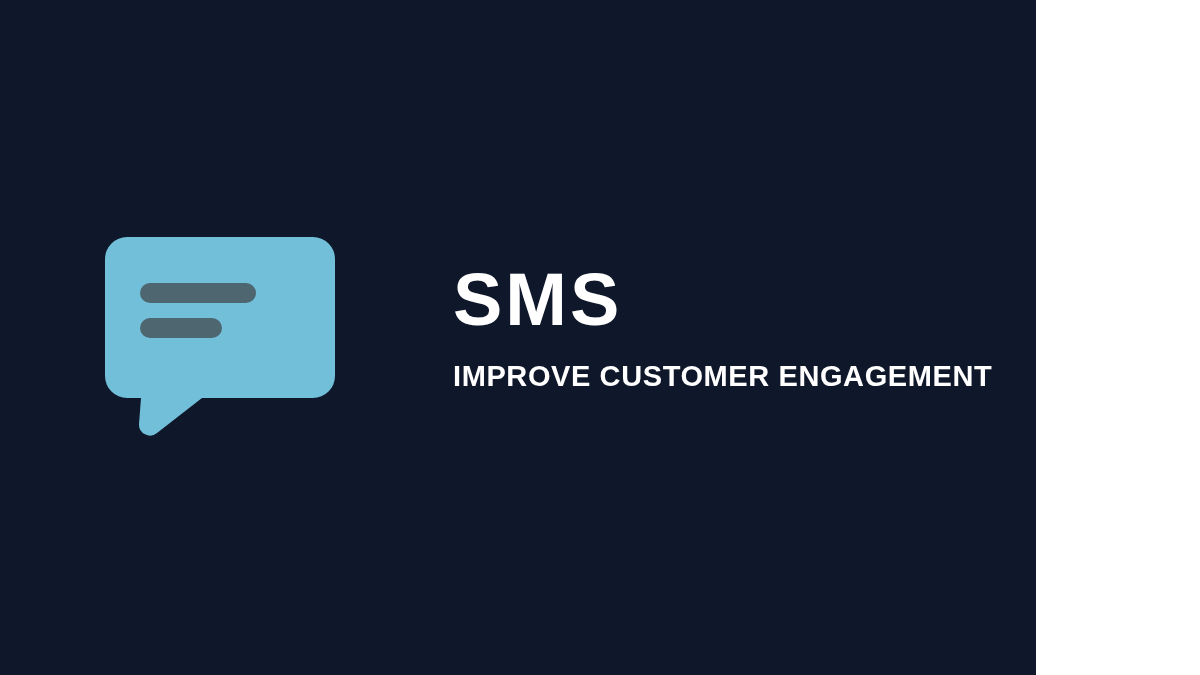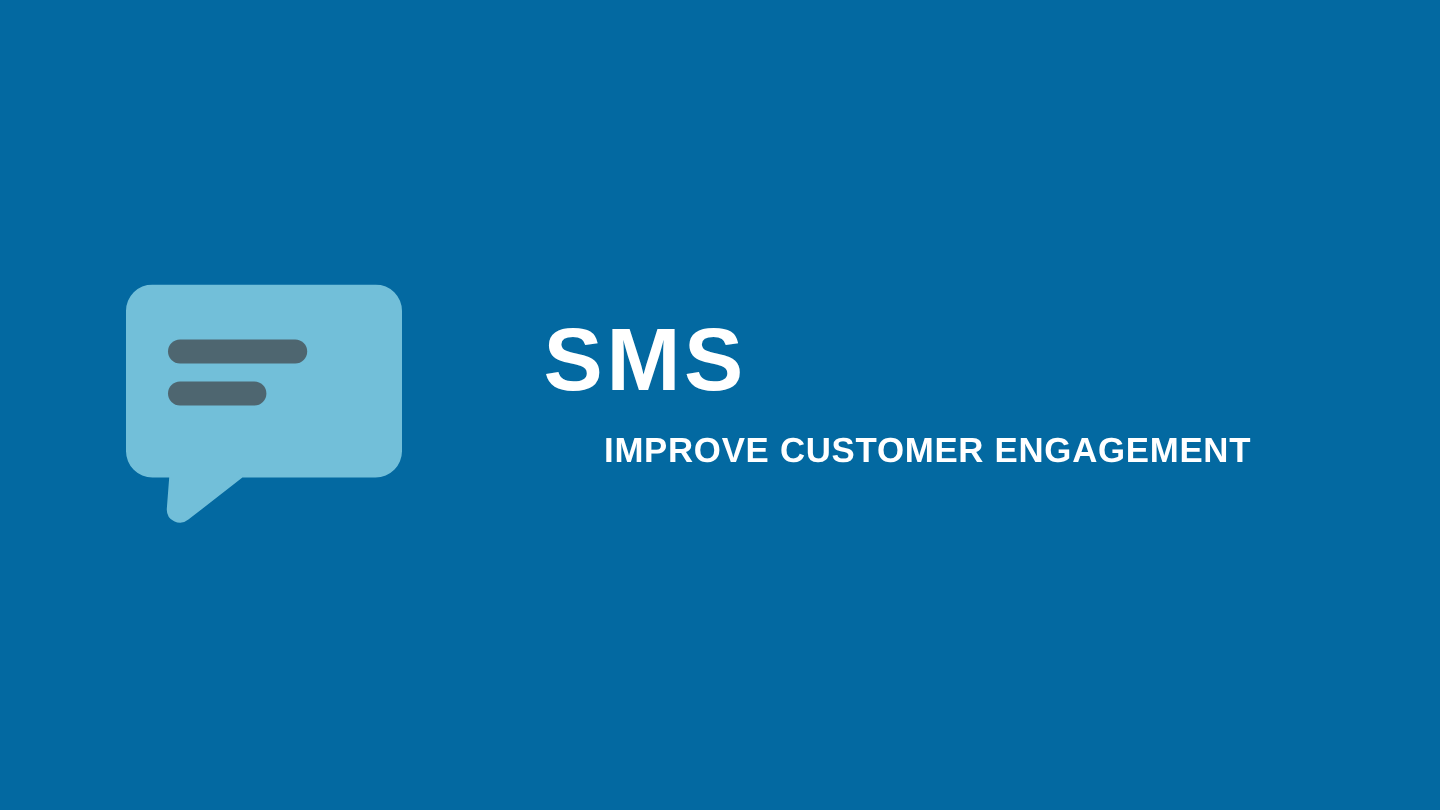--- a/index.html
+++ b/index.html
@@ -7,23 +7,23 @@
     padding: 0;
   }
   body {
     width: 1200px;
     height: 675px;
     overflow: hidden;
     font-family: "Liberation Sans", sans-serif;
   }
   .banner {
     position: relative;
-    width: 1200px;
+    width: 1036px;
     height: 675px;
-    background: #0369a1;
+    background: #0f172a;
     overflow: hidden;
   }
 
   
   .icon-wrap {
     position: absolute;
     left: 105px;
     top: 237px;
     width: 230px;
     height: 200px;
@@ -54,21 +54,20 @@
   .subtitle {
     margin: 0;
     padding-top: 22px;
     font-family: "Liberation Sans", sans-serif;
     font-size: 29px;
     font-weight: bold;
     line-height: 32px;
     letter-spacing: 0.6px;
     color: #ffffff;
     white-space: nowrap;
-    text-align: center;
   }
 
   
   .watermark {
     position: absolute;
     right: 60px;
     bottom: 36px;
     font-family: "Liberation Sans", sans-serif;
     font-size: 24px;
     font-weight: bold;

